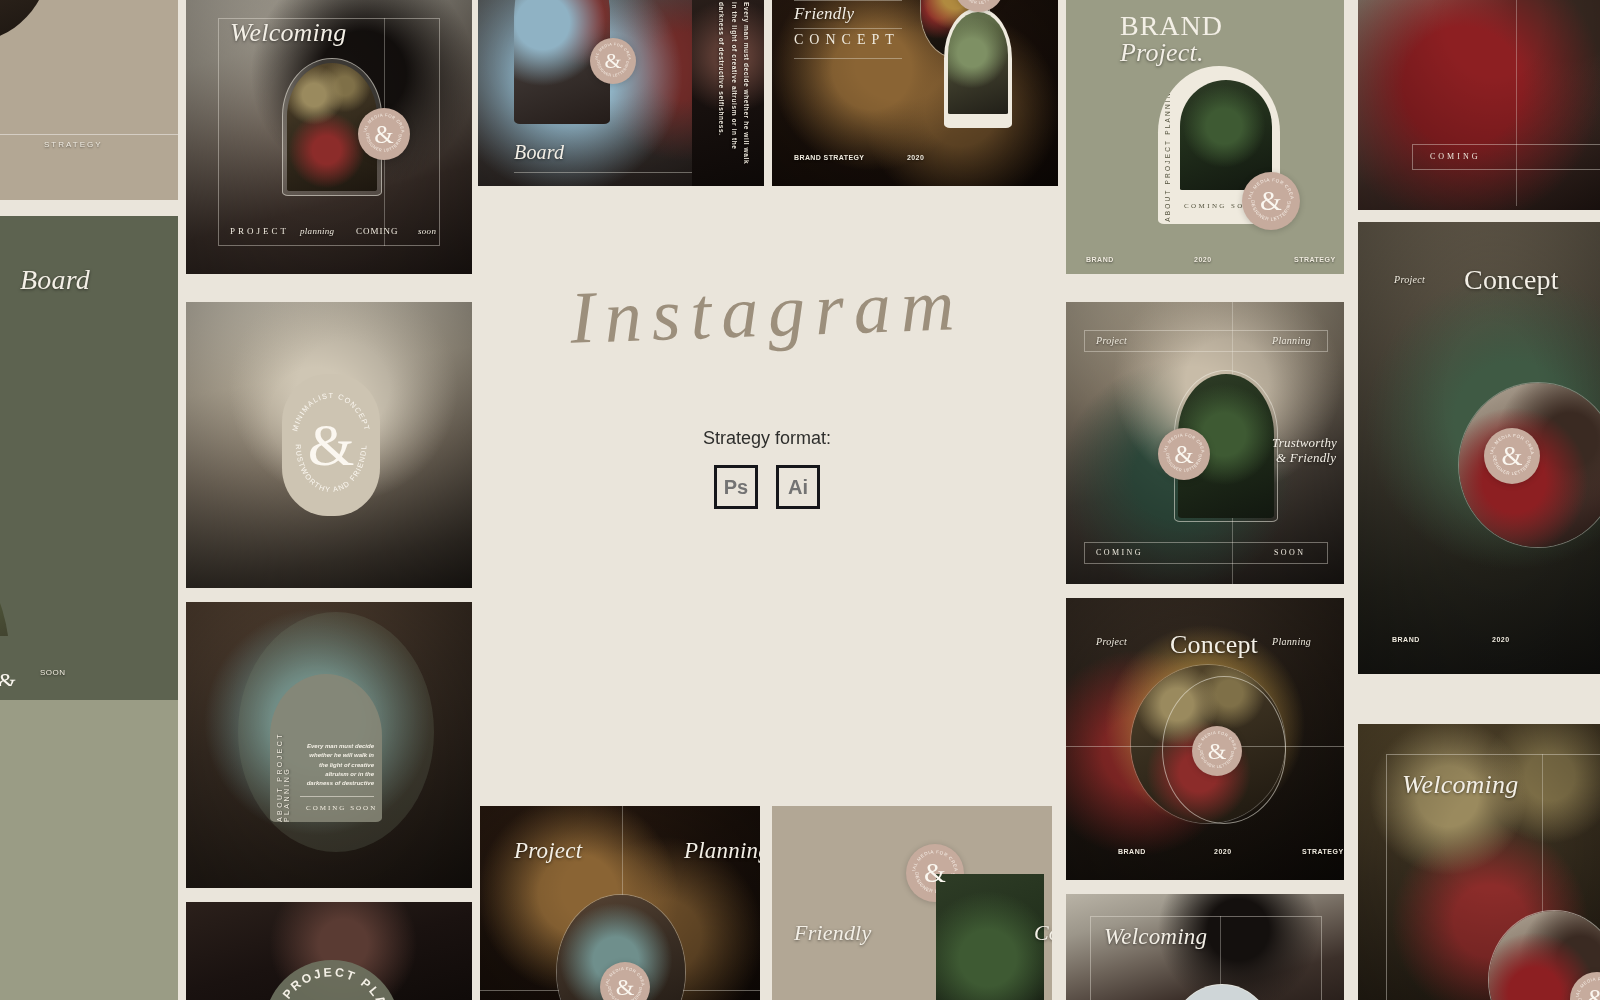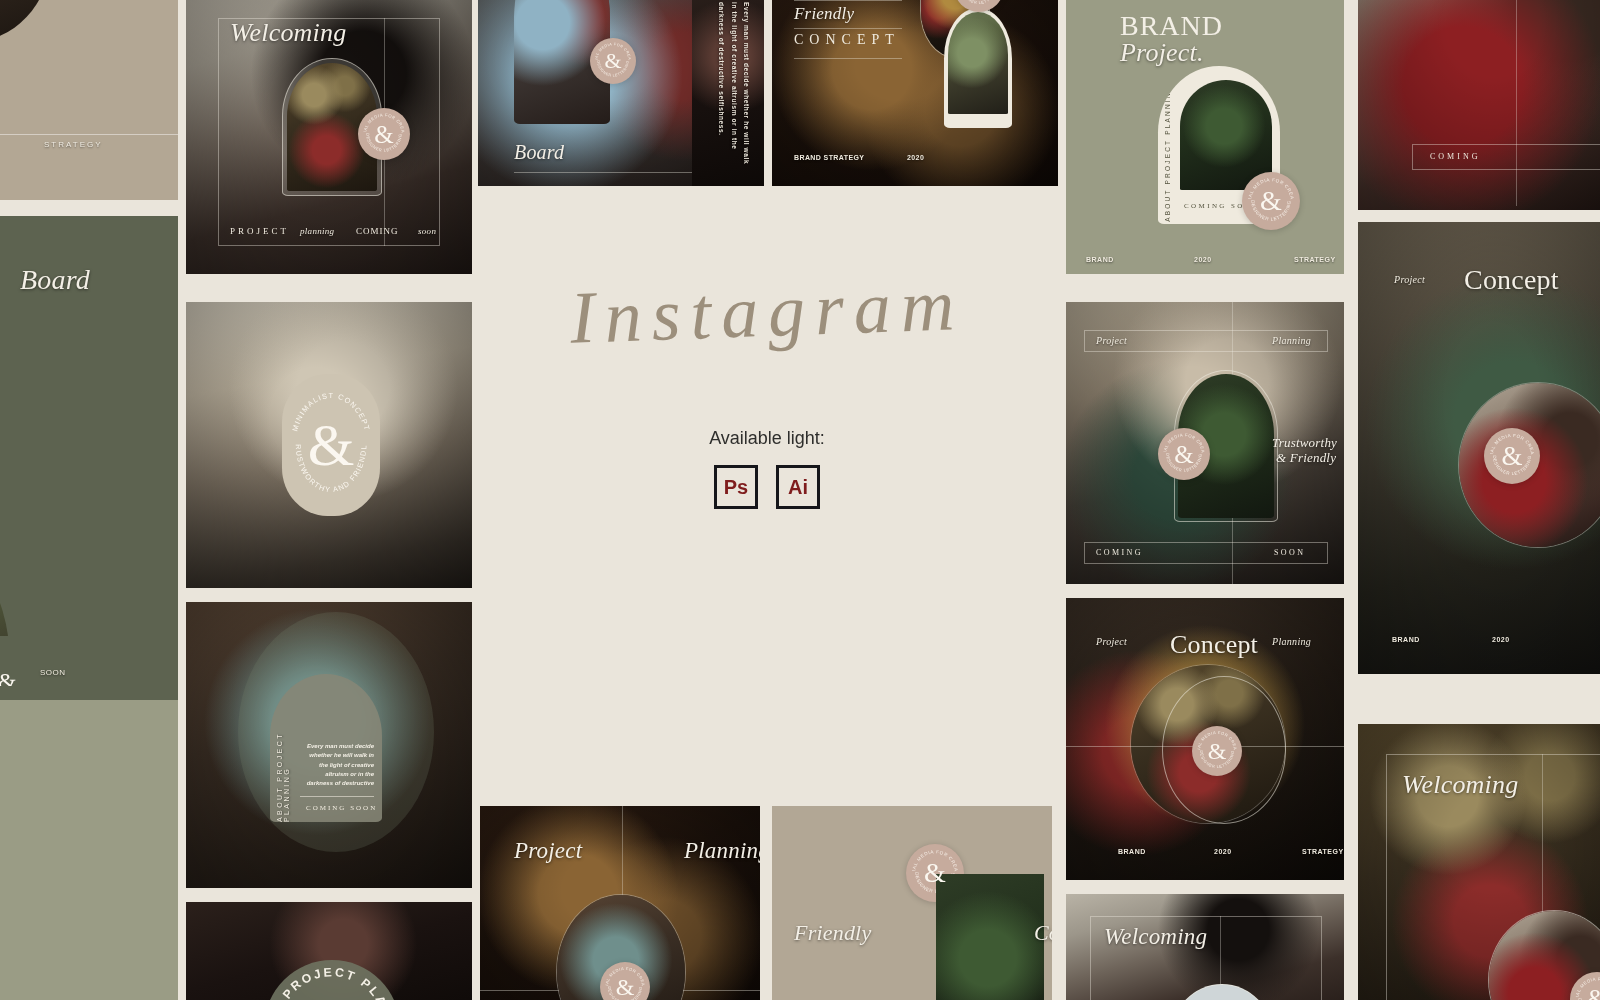--- a/index.html
+++ b/index.html
@@ -210,21 +210,21 @@
   .fmt-label {
     font-family:"Liberation Sans", sans-serif;
     font-size:18px; color:#2e2e2c; margin-top:80px;
   }
   .fmt-row { display:flex; gap:18px; margin-top:16px; }
   .fmt-badge {
     width:44px; height:44px;
     border:3px solid #16161a;
     display:flex; align-items:center; justify-content:center;
     font-family:"Liberation Sans", sans-serif;
-    font-size:20px; font-weight:700; color:#7f1d1d;
+    font-size:20px; font-weight:700; color:#737373;
     background:#eae5db;
   }
 
   
   .vert { writing-mode: vertical-rl; }
   .vert-rev { writing-mode: vertical-rl; transform: rotate(180deg); }
 </style>
 </head>
 <body>
 
@@ -585,20 +585,20 @@
     </div>
     <div style="position:absolute; left:164px; top:68px; width:108px; height:200px; overflow:hidden;">
       <div class="photo ph-foliage"></div>
     </div>
     <div class="t-script" style="position:absolute; left:22px; top:114px; font-size:22px;">Friendly</div>
     <div class="t-script" style="position:absolute; left:262px; top:114px; font-size:22px;">Concept</div>
   </div>
 
   <div class="hero">
     <div class="hero-script">Instagram</div>
-    <div class="fmt-label">Available light:</div>
+    <div class="fmt-label">Strategy format:</div>
     <div class="fmt-row">
       <div class="fmt-badge">Ps</div>
       <div class="fmt-badge">Ai</div>
     </div>
   </div>
 
 </div>
 
 </body></html>

